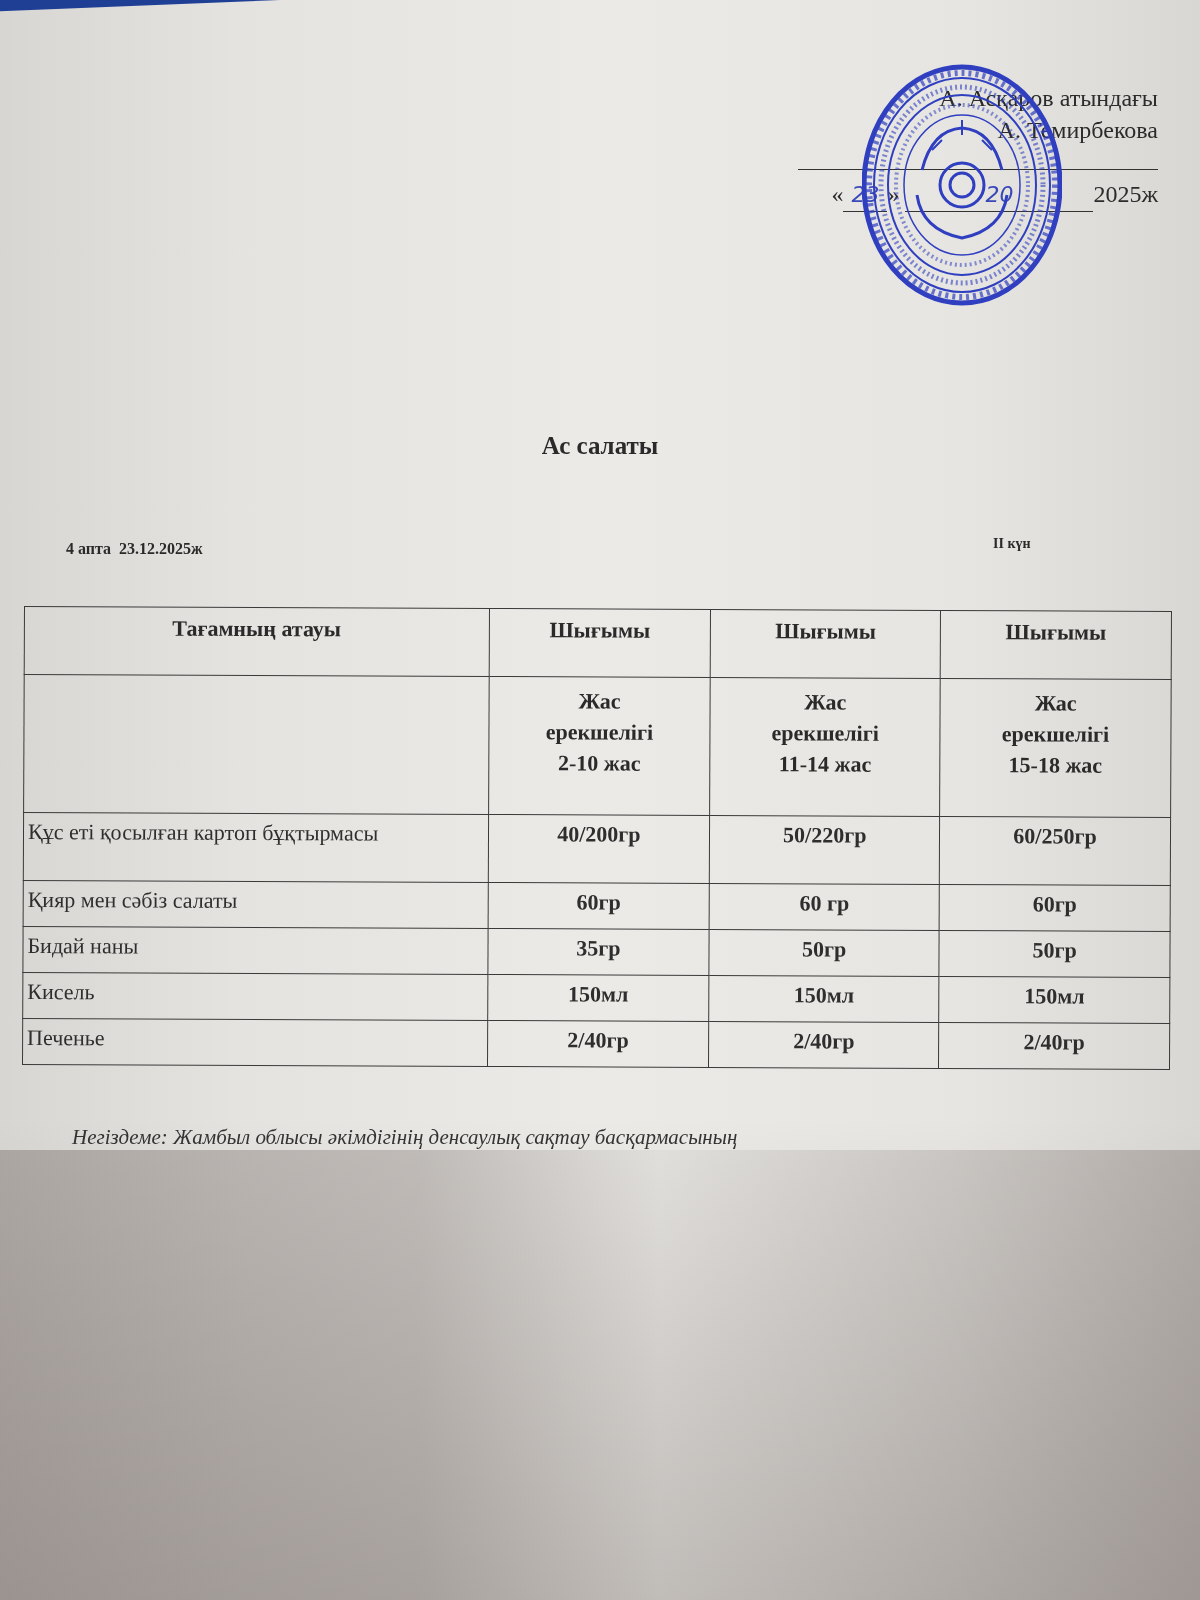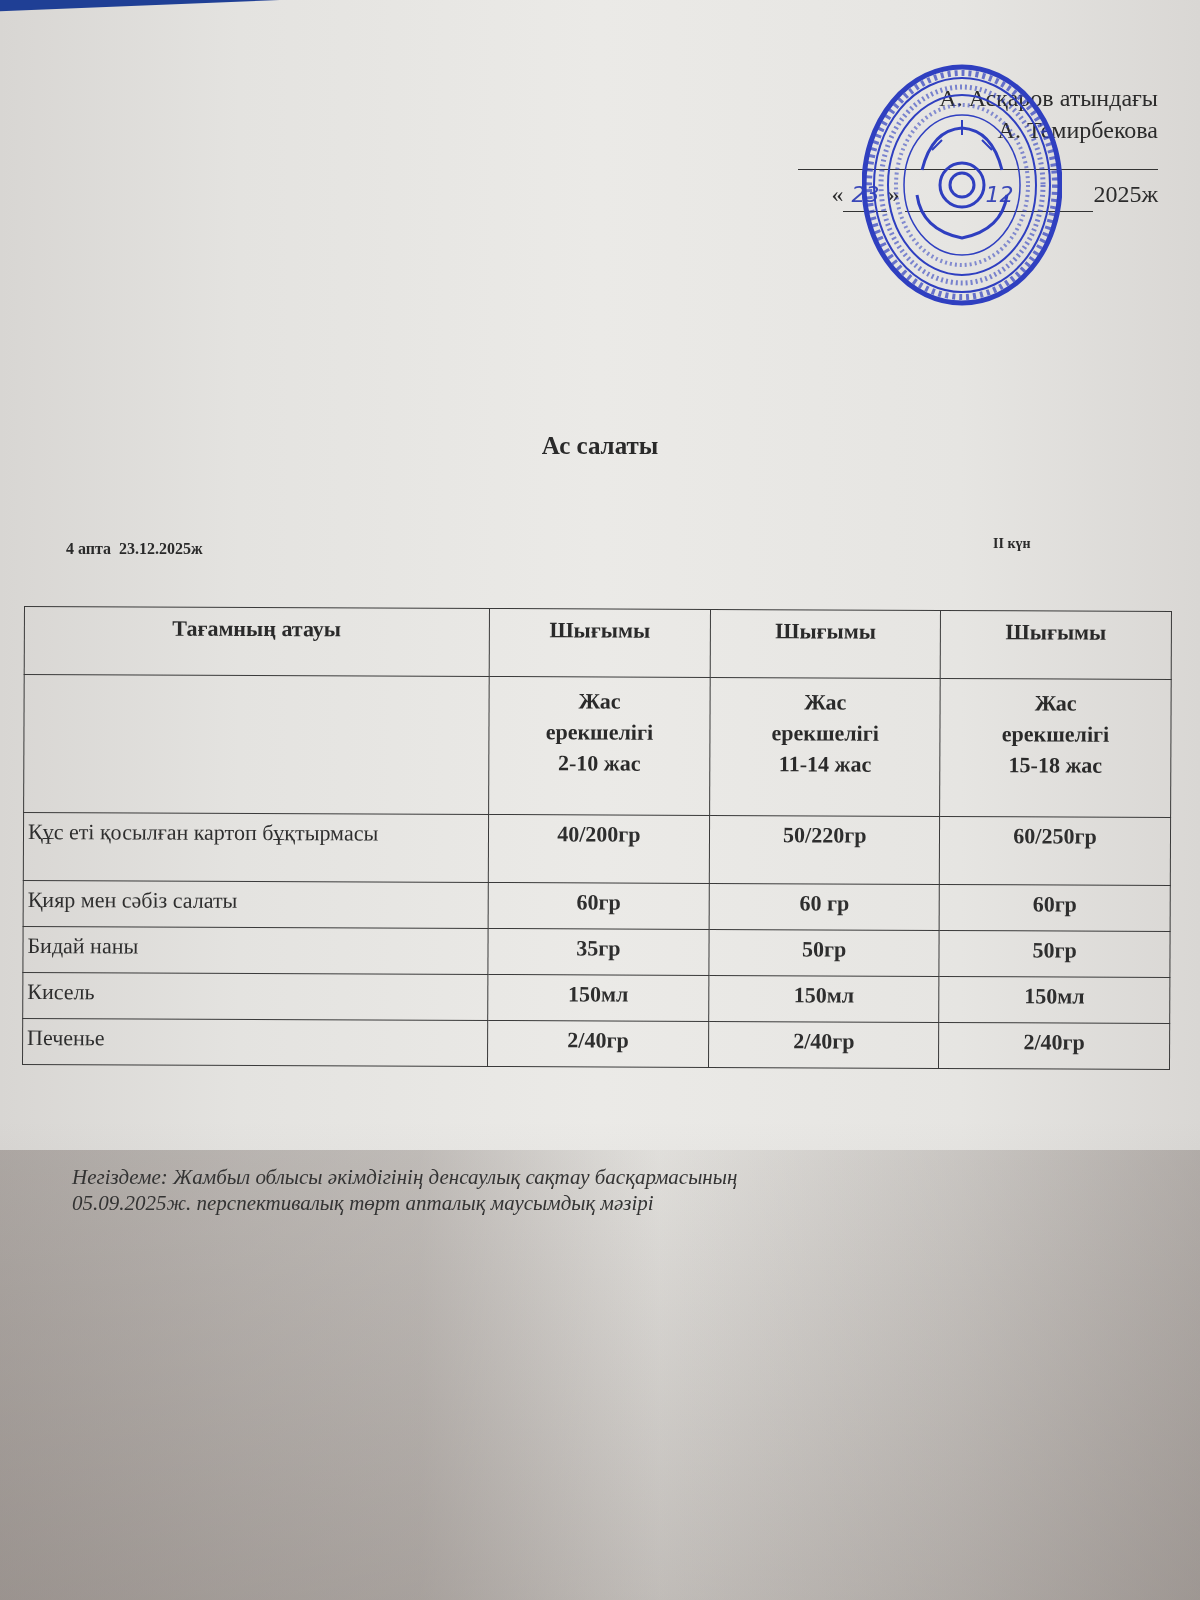--- a/index.html
+++ b/index.html
@@ -137,41 +137,41 @@
     }
     table.menu tr.r0 td { height: 60px; }
     table.menu tr.r1 td,
     table.menu tr.r2 td,
     table.menu tr.r3 td,
     table.menu tr.r4 td { height: 38px; }
 
     .basis {
       position: absolute;
       left: 72px;
-      top: 1164px;
+      top: 1124px;
       width: 1000px;
       font-style: italic;
       font-size: 21px;
       line-height: 26px;
       color: #333;
     }
   </style>
 </head>
 <body>
 
 <div class="blue-band"></div>
 <div class="shade-bottom"></div>
 
 <div class="approval">
   <div>А. Асқаров атындағы</div>
   <div>А. Темирбекова</div>
   <div><span class="sig-line"></span></div>
   <div class="date-line">
     <span>«</span><span class="u handwritten" style="width:44px">23</span><span>»</span>
-    <span class="u handwritten" style="width:188px">12</span><span>2025ж</span>
+    <span class="u handwritten" style="width:188px">20</span><span>2025ж</span>
   </div>
 </div>
 
 <svg class="stamp" viewBox="0 0 200 260">
   <g fill="none" stroke="#2f3fc0">
     <ellipse cx="100" cy="125" rx="98" ry="118" stroke-width="5"></ellipse>
     <ellipse cx="100" cy="125" rx="88" ry="107" stroke-width="2"></ellipse>
     <ellipse cx="100" cy="125" rx="74" ry="90" stroke-width="2"></ellipse>
     <ellipse cx="100" cy="125" rx="58" ry="70" stroke-width="1.5"></ellipse>
     <ellipse cx="100" cy="125" rx="93" ry="112" stroke-width="6" stroke-dasharray="3 4" opacity="0.7"></ellipse>
@@ -249,14 +249,13 @@
     <td class="dish">Печенье</td>
     <td>2/40гр</td>
     <td>2/40гр</td>
     <td>2/40гр</td>
   </tr>
 </tbody>
   </table>
 
 <div class="basis">
   <div>Негіздеме: Жамбыл облысы әкімдігінің денсаулық сақтау басқармасының</div>
-  <div>05.09.2025ж. перспективалық төрт апталық маусымдық мәзірі</div>
 </div>
 
 </body></html>

